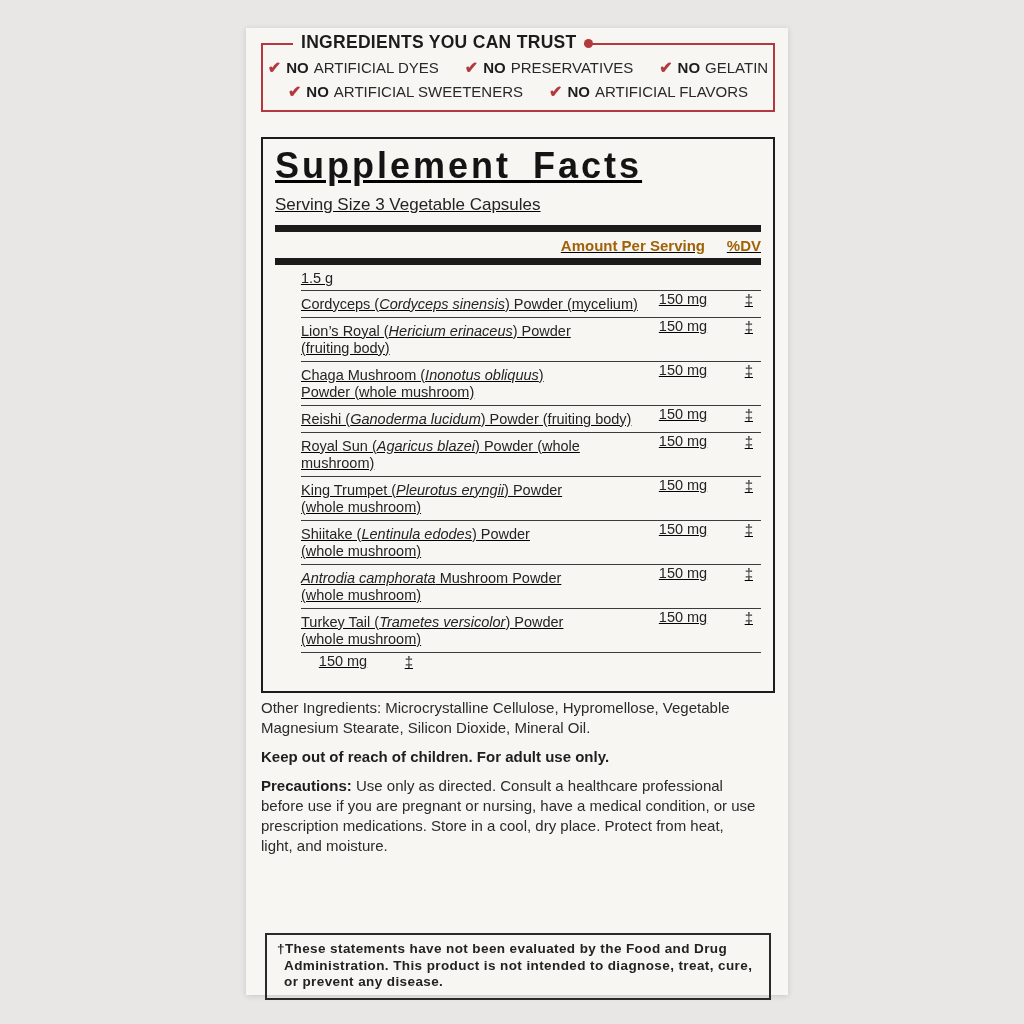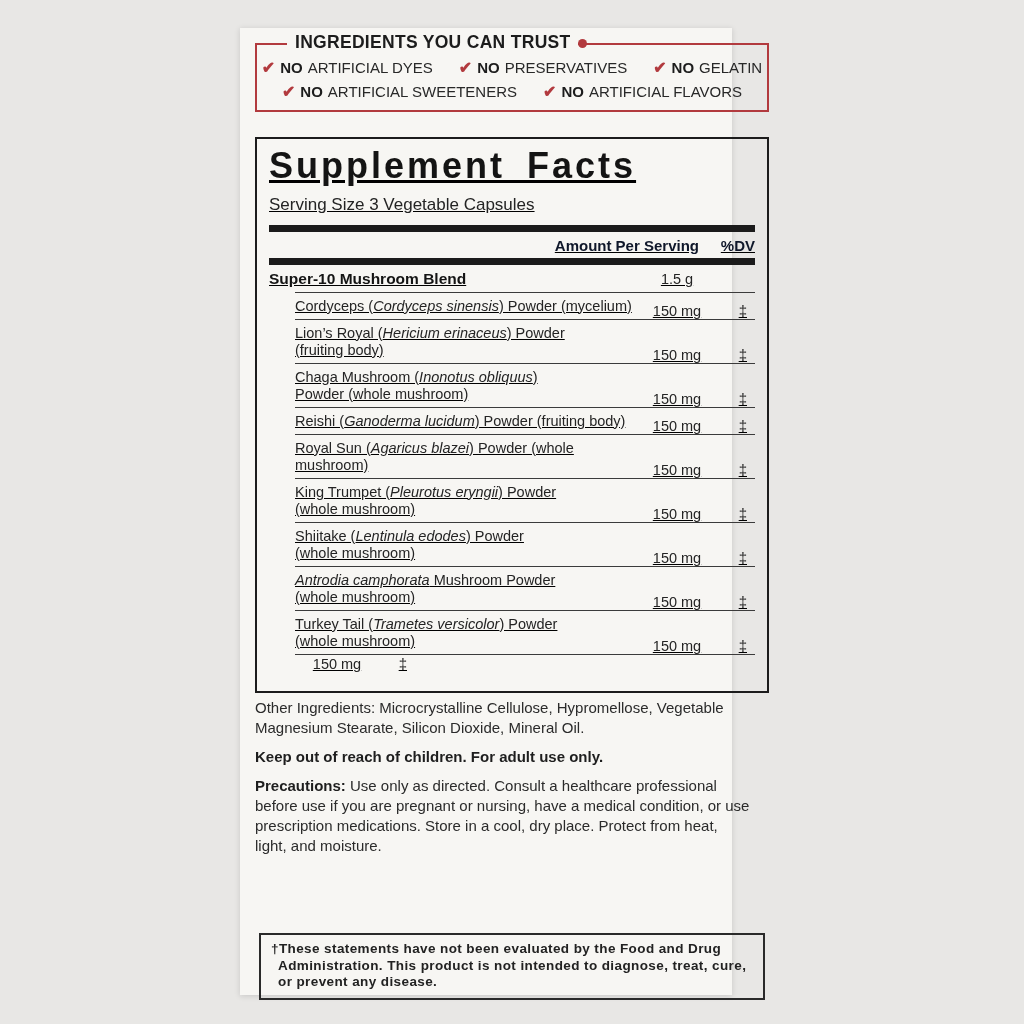--- a/index.html
+++ b/index.html
@@ -1,20 +1,20 @@
 <!DOCTYPE html>
 <html style="--red: #b23a3e;"><head>
 <meta charset="utf-8">
 <style>
   :root { --red:#b23a3e; --ink:#1c1c1c; --txt:#282828; --card:#f7f6f3; }
   * { box-sizing:border-box; }
   html,body { margin:0; padding:0; width:1024px; height:1024px; }
   body { background:#e8e7e5; font-family:"Liberation Sans", sans-serif; position:relative; }
 
-  .card { position:absolute; left:240px; top:28px; width:492px; height:967px;
+  .card { position:absolute; left:246px; top:28px; width:542px; height:967px;
           background:var(--card); box-shadow:0 1px 6px rgba(0,0,0,.14); }
 
   
   .trust-box { position:absolute; left:15px; top:15px; width:514px; height:69px;
                border:2px solid var(--red); }
   .trust-title { position:absolute; top:-13px; left:30px; display:flex; align-items:center; }
   .trust-title .txt { background:var(--card); padding:0 7px 0 8px; font-weight:bold;
                       font-size:17.5px; letter-spacing:.3px; color:var(--ink); white-space:nowrap; }
   .trust-title .dot { width:9px; height:9px; border-radius:50%; background:var(--red); margin-top:1px; }
   .trust-items { position:absolute; left:0; right:0; top:13px; display:flex;
@@ -28,27 +28,27 @@
   
   .sf { position:absolute; left:15px; top:109px; width:514px; height:556px;
         border:2px solid var(--ink); padding:4px 12px 0; overflow:hidden;text-decoration:underline; }
   .sf-title { font-size:36px; font-weight:bold; letter-spacing:3px; word-spacing:9px;
               color:#141414; margin:2px 0 7px; white-space:nowrap; }
   .sf-serving { font-size:17px; color:#242424; line-height:22px; }
   .bar { height:7px; background:#1b1b1b; }
   .bar.top { margin-top:9px; }
   .sf-header { display:flex; align-items:center; padding:5px 0 4px; }
   .sf-header .sp { flex:1; }
-  .ah, .dvh { font-weight:bold; font-size:15px; color:#0f172a; }
+  .ah, .dvh { font-weight:bold; font-size:15px; color:#a16207; }
   .dvh { width:56px; text-align:right; }
   .blend-row { display:flex; align-items:center; padding:5px 0 4px; }
   .blend-row .bname { flex:1; font-weight:bold; font-size:15.5px; color:#141414; }
   .amount { width:84px; text-align:center; font-size:14.5px; color:#242424; }
   .dv { width:36px; text-align:right; padding-right:8px; font-size:15px; color:#242424; }
-  .sub-row { margin-left:26px; border-top:1px solid #3b3b3b; display:flex; align-items:flex-end; }
+  .sub-row { margin-left:26px; border-top:1px solid #3b3b3b; display:flex; align-items:flex-start; }
   .sub-row .nm { flex:1; font-size:14.5px; color:#242424; line-height:17px; padding:4.5px 0; }
 
   
   .info { position:absolute; left:15px; top:670px; width:498px; }
   .info p { margin:0 0 9px; font-size:15px; line-height:20px; color:#2b2b2b; }
   .info p.bold { font-weight:bold; color:#1e1e1e; }
   .info b { color:#1e1e1e; }
 
   
   .fda { position:absolute; left:19px; top:905px; width:506px; border:2px solid #2a2a2a;
@@ -103,21 +103,20 @@
     <div class="sf-title">Supplement Facts</div>
     <div class="sf-serving">Serving Size 3 Vegetable Capsules</div>
     <div class="bar top"></div>
     <div class="sf-header">
       <span class="sp"></span>
       <span class="ah">Amount Per Serving</span>
       <span class="dvh">%DV</span>
     </div>
     <div class="bar"></div>
     <div class="blend-row">
-      <span class="bname">Super-10 Mushroom Blend</span>
       <span class="amount">1.5 g</span>
       <span class="dv"></span>
     </div>
     <div>
         <div class="sub-row">
           <div class="nm"><span>Cordyceps (</span><i>Cordyceps sinensis</i><span>) Powder (mycelium)</span></div>
           <div class="amount">150 mg</div>
           <div class="dv">‡</div>
         </div>
         <div class="sub-row">

